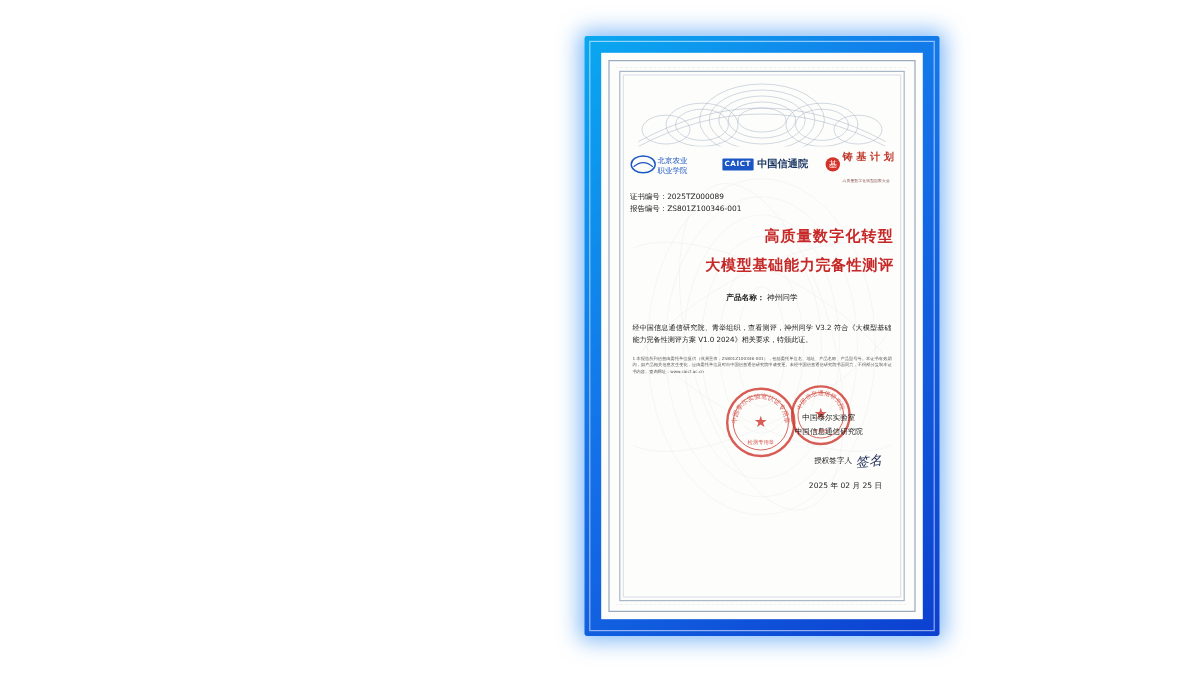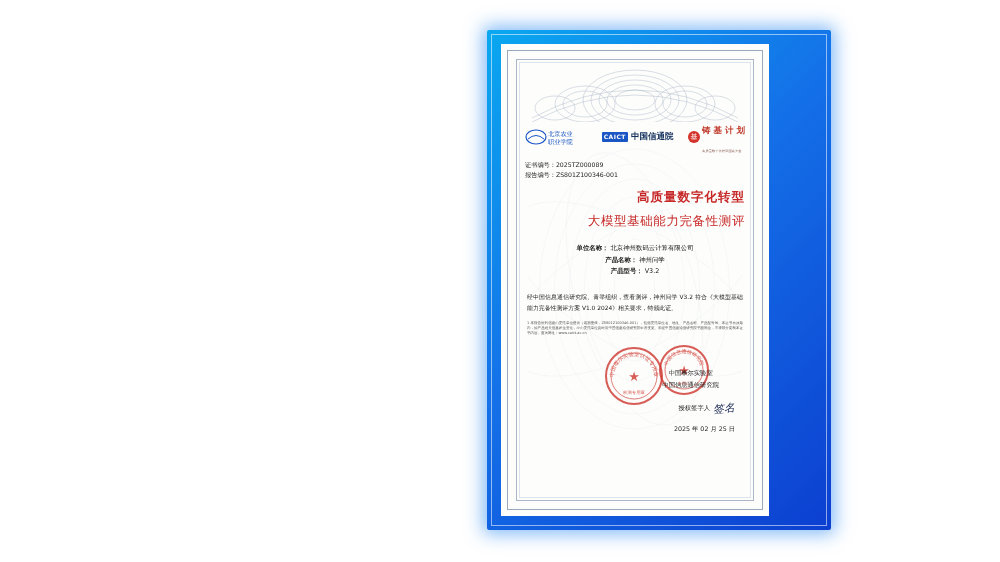--- a/index.html
+++ b/index.html
@@ -22,21 +22,20 @@
   
   .cert-outer {
     position: absolute;
     left: 487px;
     top: 30px;
     width: 296px;
     height: 500px;
     background: linear-gradient(135deg, #0aa8f0 0%, #1470e8 45%, #0c3fd0 100%);
     box-shadow: 0 0 18px 4px rgba(30,130,240,0.55);
     border-radius: 2px;
-    padding-left: 48px;
   }
   .cert-outer::after {
     content: "";
     position: absolute;
     left: 4px; top: 4px; right: 4px; bottom: 4px;
     border: 1px solid rgba(255,255,255,0.55);
     pointer-events: none;
   }
 
   .cert-page {
@@ -191,21 +190,21 @@
   }
   .title-main {
     font-size: 12.5px;
     font-weight: bold;
     color: #c62828;
     letter-spacing: 1px;
     line-height: 1.5;
   }
   .title-sub {
     font-size: 12.5px;
-    font-weight: normal;
+    font-weight: bold;
     color: #c62828;
     letter-spacing: .6px;
     line-height: 1.5;
     margin-top: 5px;
   }
 
   
   .fields {
     margin: 12px 0 10px 0;
   }
@@ -393,30 +392,22 @@
           </div>
         </div>
 
         <div class="title-block">
           <div class="title-main">高质量数字化转型</div>
           <div class="title-sub">大模型基础能力完备性测评</div>
         </div>
 
         <div class="fields">
           <div class="field-row">
-            <span class="field-label">单位名称：</span>
-            <span class="field-value">北京神州数码云计算有限公司</span>
-          </div>
-          <div class="field-row">
             <span class="field-label">产品名称：</span>
             <span class="field-value">神州问学</span>
-          </div>
-          <div class="field-row">
-            <span class="field-label">产品型号：</span>
-            <span class="field-value">V3.2</span>
           </div>
         </div>
 
         <div class="para">经中国信息通信研究院、青举组织，查看测评，神州问学 V3.2 符合《大模型基础能力完备性测评方案 V1.0 2024》相关要求，特颁此证。</div>
 
         <div class="footnote">1  本报告所列信息由委托单位提供（或测量值，ZS801Z100346-001），包括委托单位名、地址、产品名称、产品型号等。本证书有效期内，如产品相关信息发生变化，应由委托单位及时向中国信息通信研究院申请变更。未经中国信息通信研究院书面同意，不得部分复制本证书内容。查询网址：www.caict.ac.cn</div>
 
         <div class="seal-area">
 
           <div class="seal seal-1">

